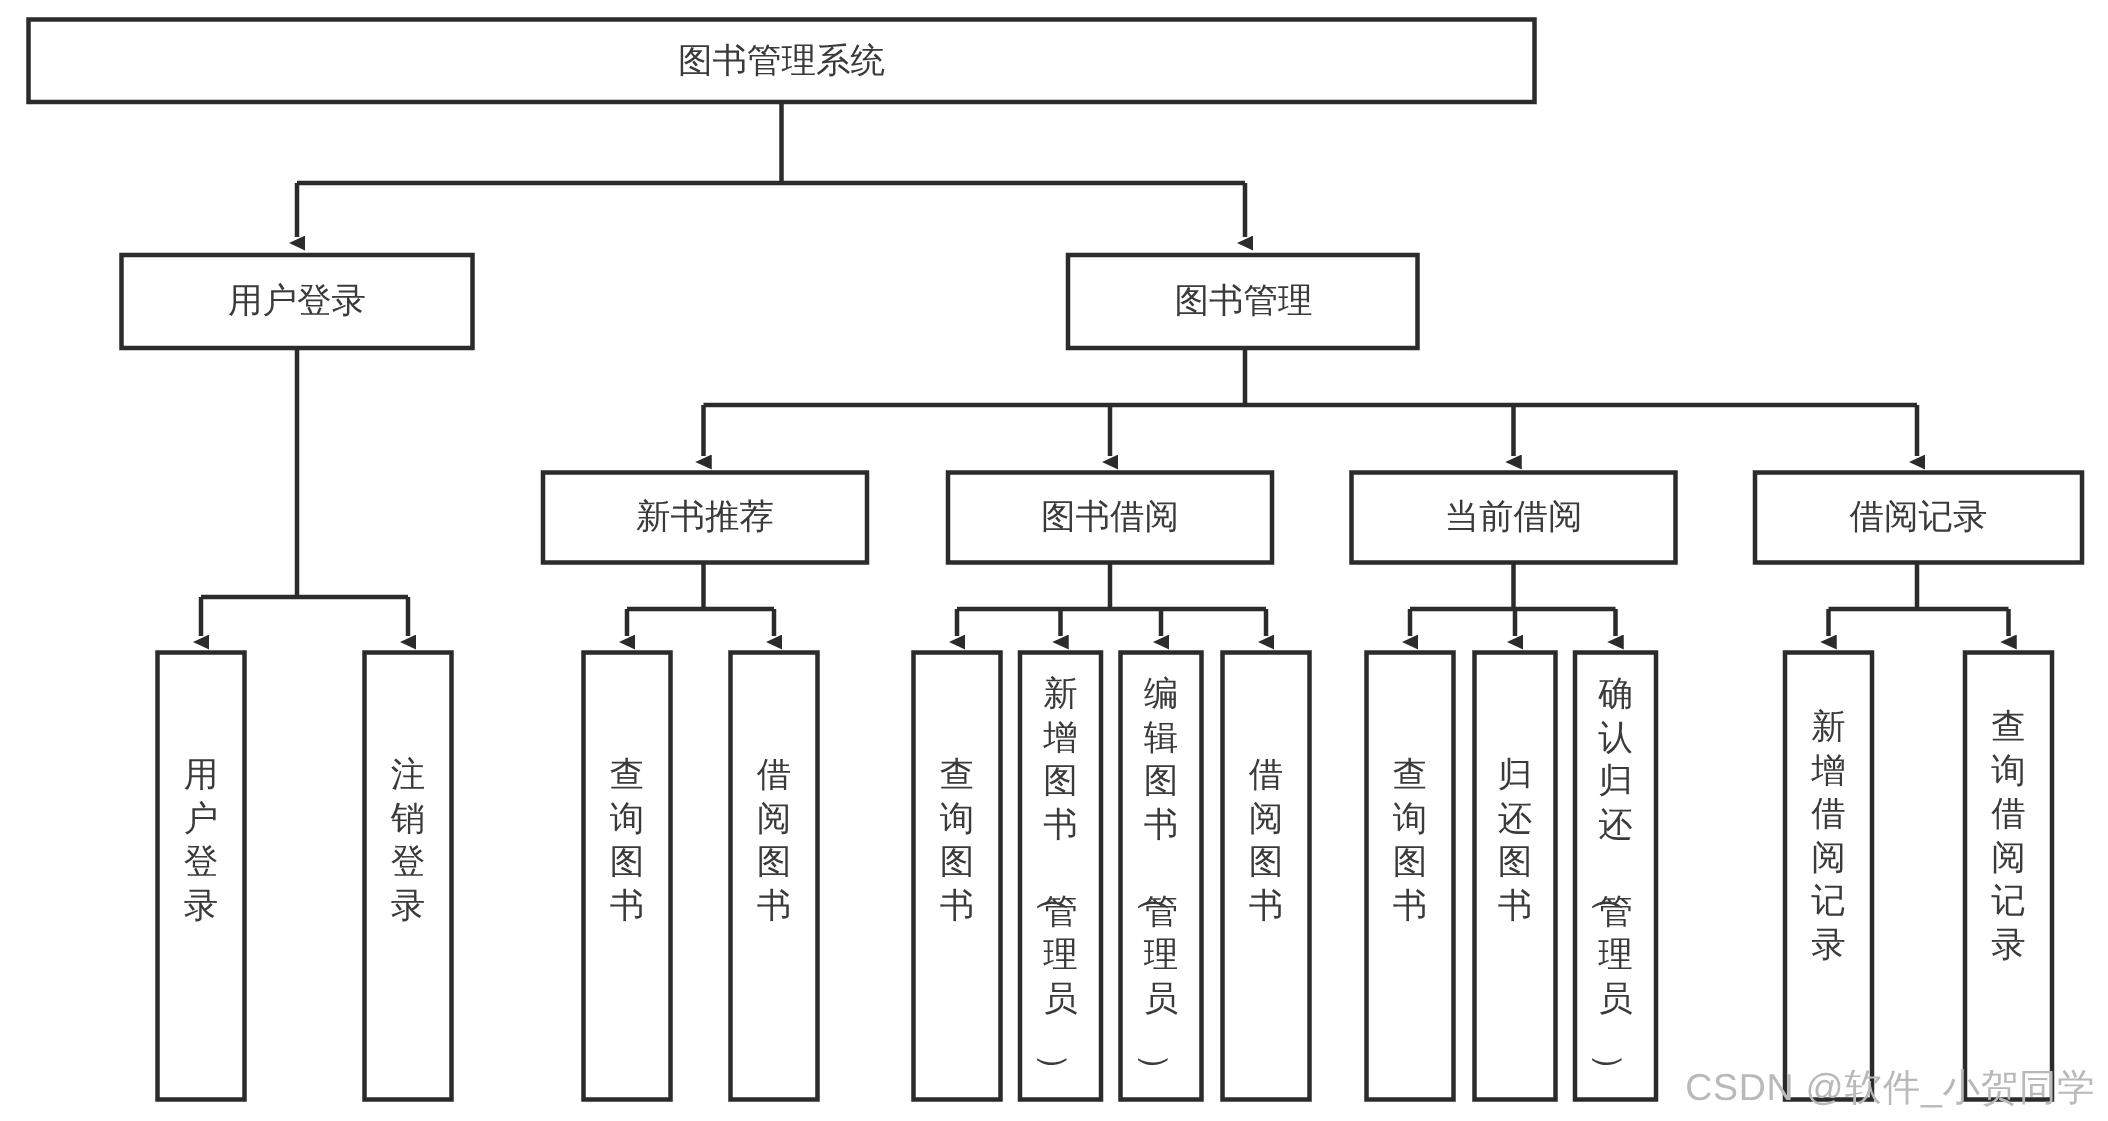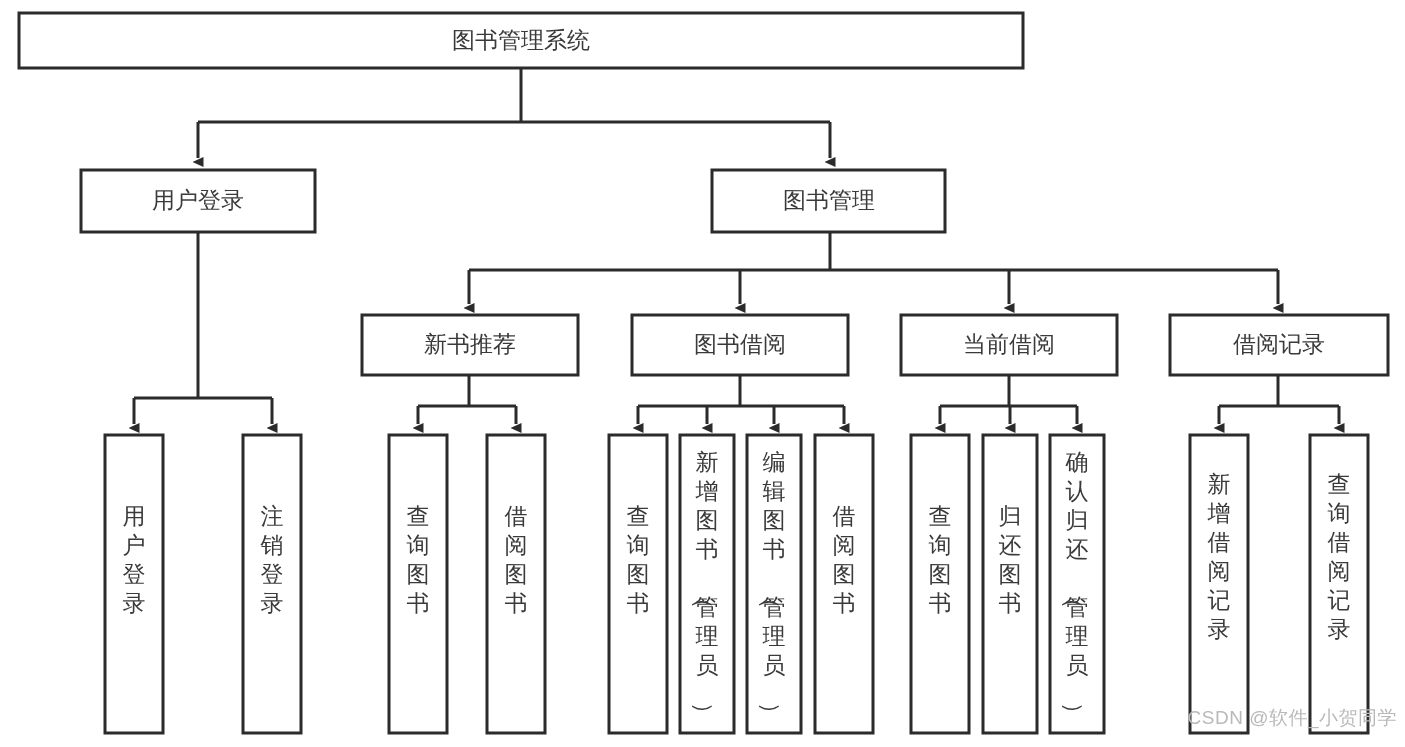--- a/index.html
+++ b/index.html
@@ -45,23 +45,23 @@
   }
   .node-label-v {
     font-family: "Liberation Sans", "DejaVu Sans", sans-serif;
     font-size: 23px;
     fill: #3a3a3a;
     text-anchor: middle;
   }
   .watermark {
     position: absolute;
     right: 8px;
-    bottom: 16px;
-    font-family: "Liberation Sans", "DejaVu Sans", sans-serif;
-    font-size: 19px;
+    bottom: 6px;
+    font-family: "Liberation Sans", "DejaVu Sans", sans-serif;
+    font-size: 25px;
     color: #b9b9b9;
     letter-spacing: 0.5px;
     white-space: nowrap;
     pointer-events: none;
   }
 </style>
 </head>
 <body>
 
 <div id="diagram-root">

